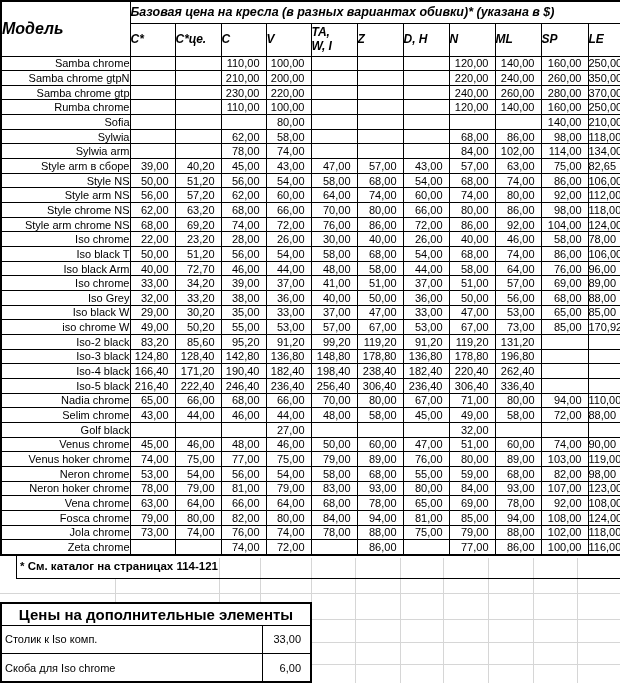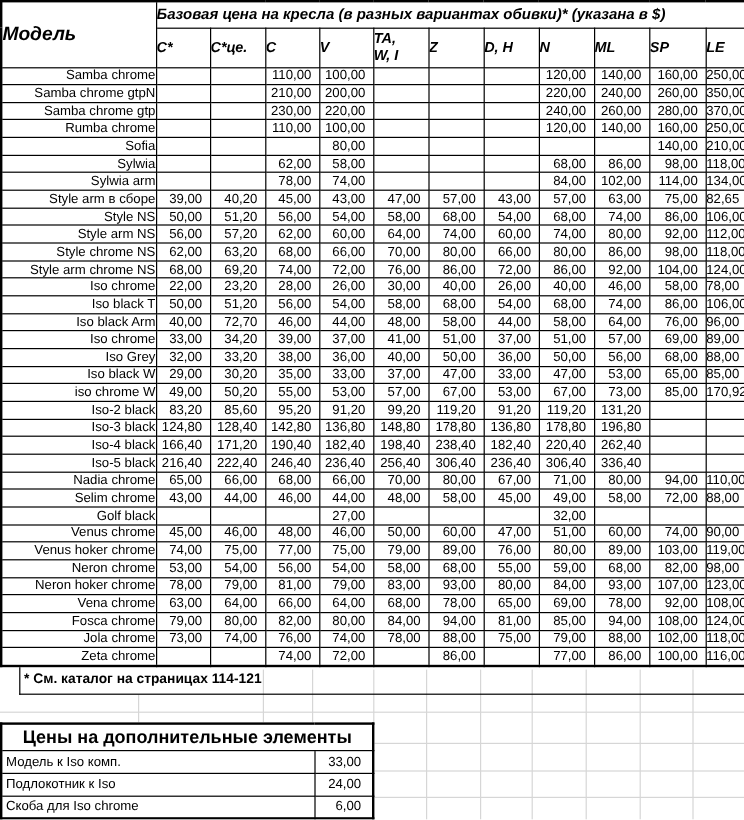--- a/index.html
+++ b/index.html
@@ -613,26 +613,22 @@
       <col style="width:261px">
         <col style="width:49px">
     </colgroup>
     <thead>
       <tr>
         <th class="extras-title" colspan="2">Цены на дополнительные элементы</th>
       </tr>
     </thead>
     <tbody>
         <tr style="height: 15px;">
-          <td class="extras-label">Модель к Iso комп.</td>
+          <td class="extras-label">Столик к Iso комп.</td>
           <td class="extras-price">33,00</td>
-        </tr>
-        <tr style="height: 15px;">
-          <td class="extras-label">Подлокотник к Iso</td>
-          <td class="extras-price">24,00</td>
         </tr>
         <tr style="height: 15px;">
           <td class="extras-label">Скоба для Iso chrome</td>
           <td class="extras-price">6,00</td>
         </tr>
       </tbody>
   </table>
 
 </div>
 

